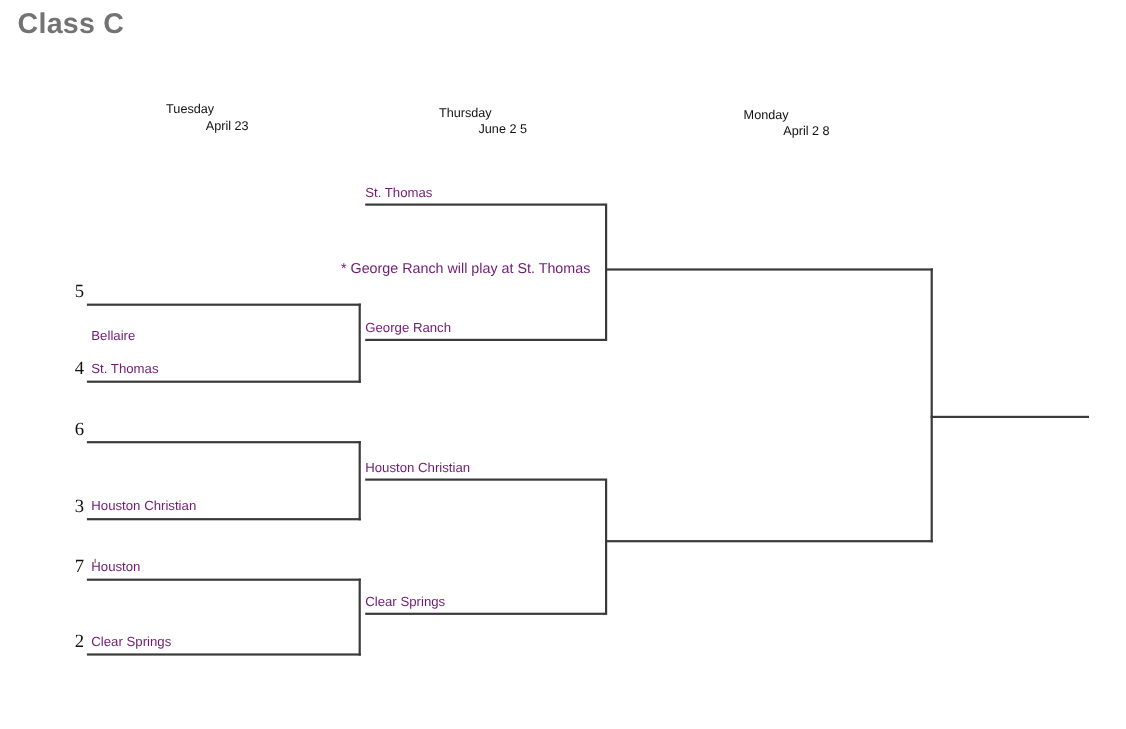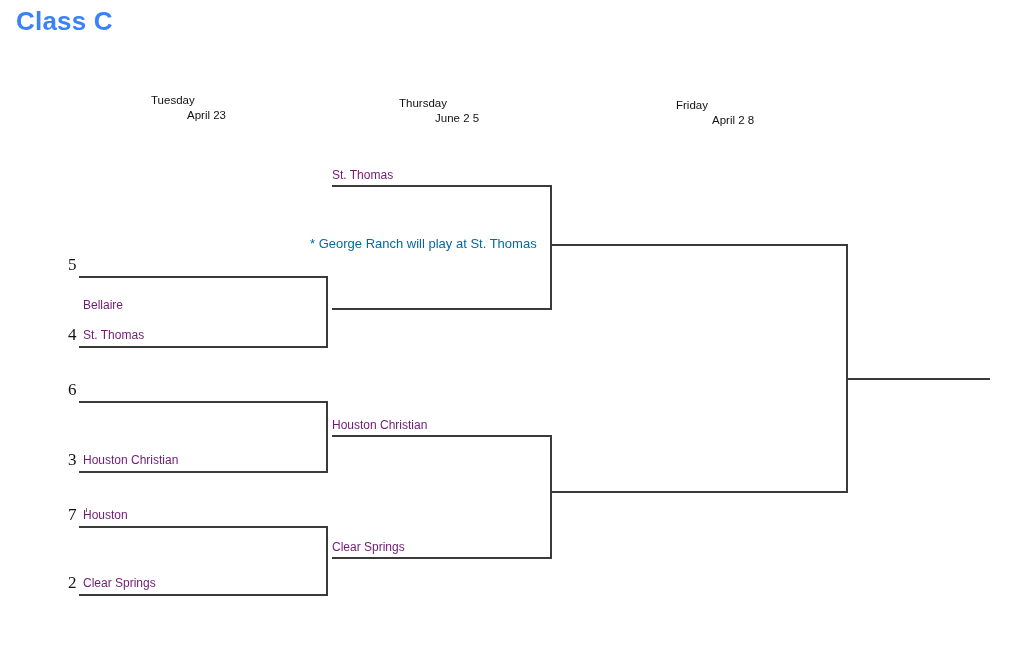--- a/index.html
+++ b/index.html
@@ -22,21 +22,21 @@
     width: 1024px;
     height: 663px;
   }
   .page-title {
     position: absolute;
     left: 16px;
     top: 6px;
     font-size: 26px;
     font-weight: bold;
     letter-spacing: 0.2px;
-    color: #3b82f6;
+    color: #737373;
     white-space: nowrap;
   }
   .round-header {
     position: absolute;
     font-size: 11.5px;
     font-weight: normal;
     line-height: 15px;
     color: #111111;
     white-space: nowrap;
   }
@@ -69,21 +69,21 @@
     font-size: 17px;
     line-height: 18px;
     color: #111111;
     text-align: left;
     white-space: nowrap;
   }
   .note-label {
     position: absolute;
     font-size: 13px;
     line-height: 15px;
-    color: #0369a1;
+    color: #701a75;
     white-space: nowrap;
   }
   .seed-tick {
     position: absolute;
     width: 0;
     border-left: 1px solid #6b6b6b;
     height: 4px;
   }
 </style>
 </head>
@@ -97,28 +97,29 @@
     <span>Tuesday</span>
     <span class="hdr-line2">April 23</span>
   </div>
 
   <div class="round-header" style="left:399px; top:96px;">
     <span>Thursday</span>
     <span class="hdr-line2">June 2 5</span>
   </div>
 
   <div class="round-header" style="left:676px; top:98px;">
-    <span>Friday</span>
+    <span>Monday</span>
     <span class="hdr-line2">April 2 8</span>
   </div>
 
   <div class="hline" style="left:332px; top:185px; width:218px;"></div>
   <div class="team-label" style="left:332px; top:168px; width:218px;">St. Thomas</div>
 
   <div class="hline" style="left:332px; top:308px; width:218px;"></div>
+  <div class="team-label" style="left:332px; top:291px; width:218px;">George Ranch</div>
 
   <div class="vline" style="left:550px; top:185px; height:125px;"></div>
 
   <div class="note-label" style="left:310px; top:236px;">* George Ranch will play at St. Thomas</div>
 
   <div class="hline" style="left:79px; top:276px; width:249px;"></div>
   <div class="seed-label" style="left:68px; top:256px;">5</div>
   <div class="team-label" style="left:83px; top:258px; width:240px;margin-top:40px;">Bellaire</div>
 
   <div class="hline" style="left:79px; top:346px; width:249px;"></div>

